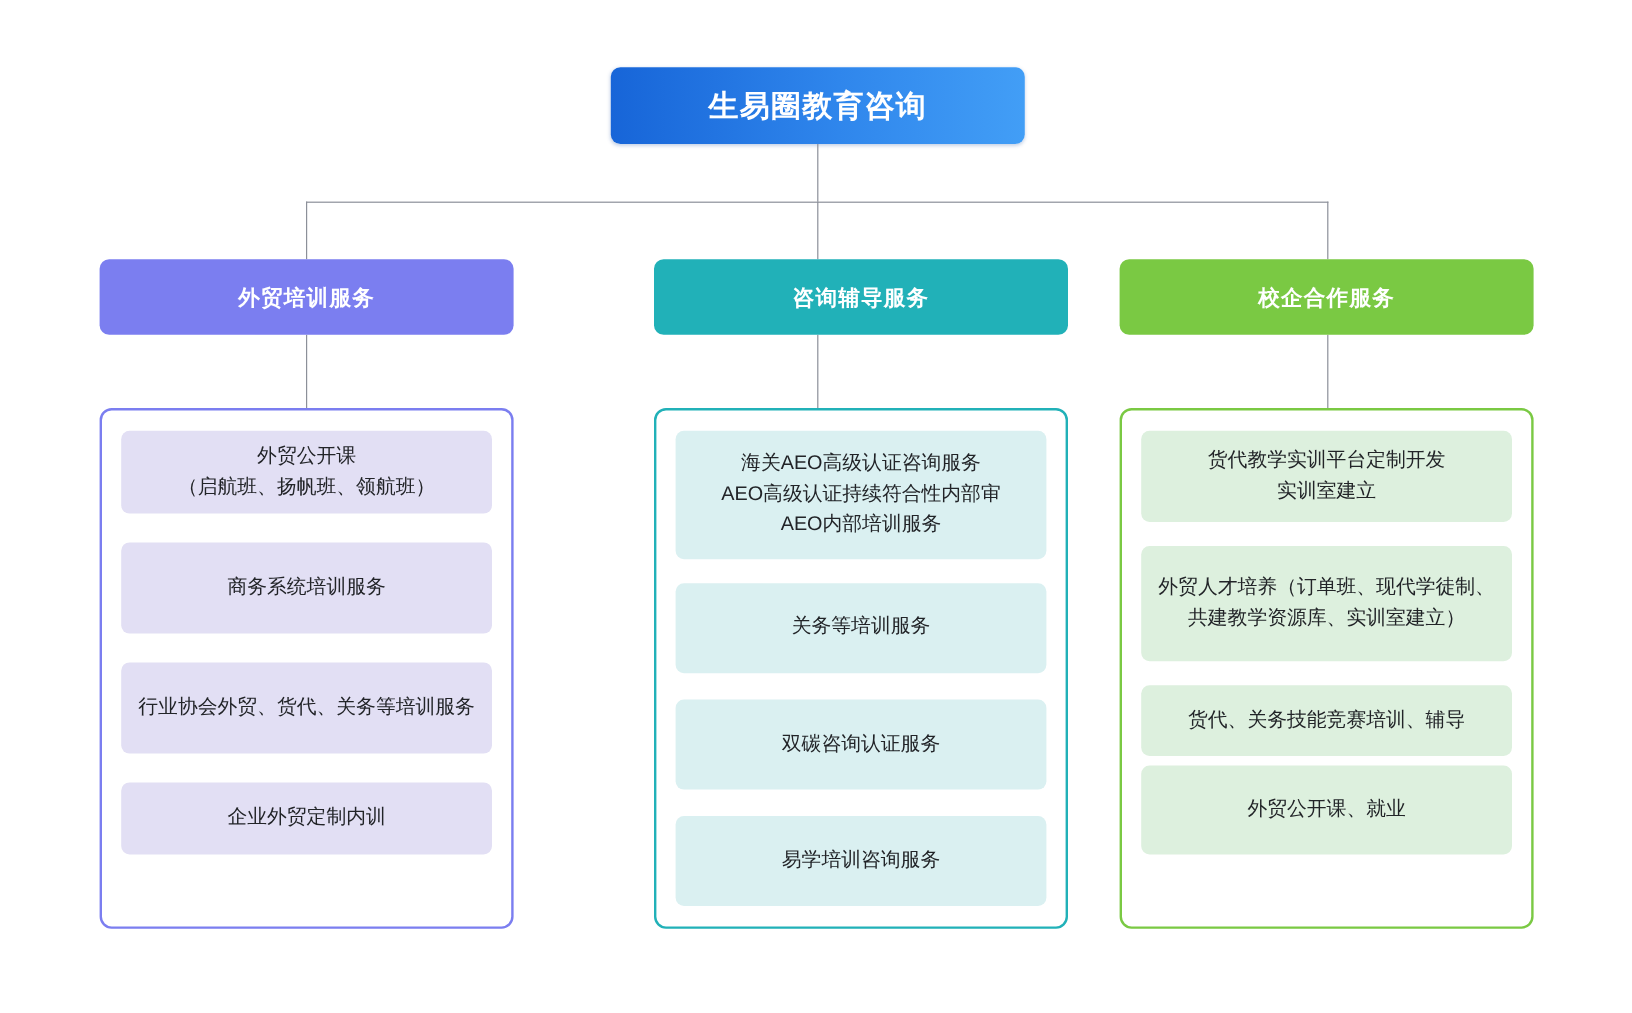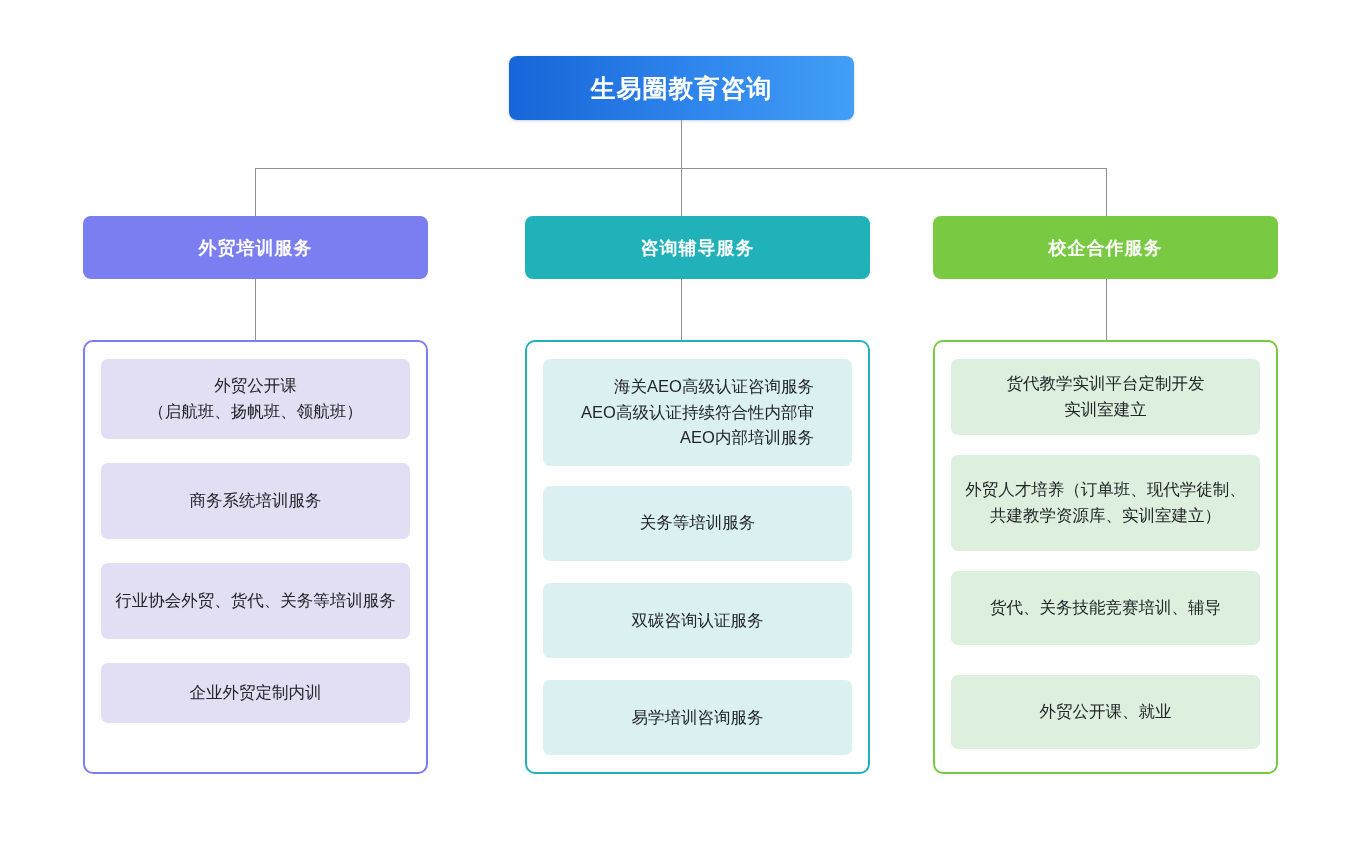--- a/index.html
+++ b/index.html
@@ -48,21 +48,21 @@
     box-shadow: 0 1px 3px rgba(30,80,160,0.25);
   }
 
   
   .branch {
     position: absolute;
     top: 216px;
     width: 345px;
   }
   .branch-1 { left: 83px; }
-  .branch-2 { left: 508px; padding-left: 17px; }
+  .branch-2 { left: 528px; padding-left: 17px; }
   .branch-3 { left: 933px; }
 
   .branch-header {
     width: 345px;
     height: 63px;
     border-radius: 8px;
     display: flex;
     align-items: center;
     justify-content: center;
     color: #ffffff;
@@ -104,35 +104,35 @@
     align-items: center;
     justify-content: center;
     padding: 8px 12px;
     box-sizing: border-box;
     white-space: pre-line;
   }
   .branch-2 .leaf-card { background: #daf0f1; }
   .branch-3 .leaf-card { background: #ddf0de; }
 
   
-  .branch-1 .leaf-card:nth-child(1) { height: 80px; margin-bottom: 24px; }
+  .branch-1 .leaf-card:nth-child(1) { height: 69px; margin-bottom: 24px; }
   .branch-1 .leaf-card:nth-child(2) { height: 76px; margin-bottom: 24px; }
   .branch-1 .leaf-card:nth-child(3) { height: 76px; margin-bottom: 24px; }
   .branch-1 .leaf-card:nth-child(4) { height: 60px; text-align: right; }
 
   
-  .branch-2 .leaf-card:nth-child(1) { height: 108px; margin-bottom: 20px; text-align: right; }
+  .branch-2 .leaf-card:nth-child(1) { height: 108px; margin-bottom: 20px; }
   .branch-2 .leaf-card:nth-child(2) { height: 76px; margin-bottom: 22px; }
   .branch-2 .leaf-card:nth-child(3) { height: 76px; margin-bottom: 22px; }
   .branch-2 .leaf-card:nth-child(4) { height: 76px; }
 
   
   .branch-3 .leaf-card:nth-child(1) { height: 76px; margin-bottom: 20px; }
   .branch-3 .leaf-card:nth-child(2) { height: 96px; margin-bottom: 20px; }
-  .branch-3 .leaf-card:nth-child(3) { height: 74px; margin-bottom: 30px; }
+  .branch-3 .leaf-card:nth-child(3) { height: 59px; margin-bottom: 8px; }
   .branch-3 .leaf-card:nth-child(4) { height: 74px; }
 </style>
 </head>
 <body>
 
 <div id="chart-root">
 
   <div class="root-node">生易圈教育咨询</div>
 
   <div class="connector v-line" style="left:681px; top:120px; height:48px;"></div>

